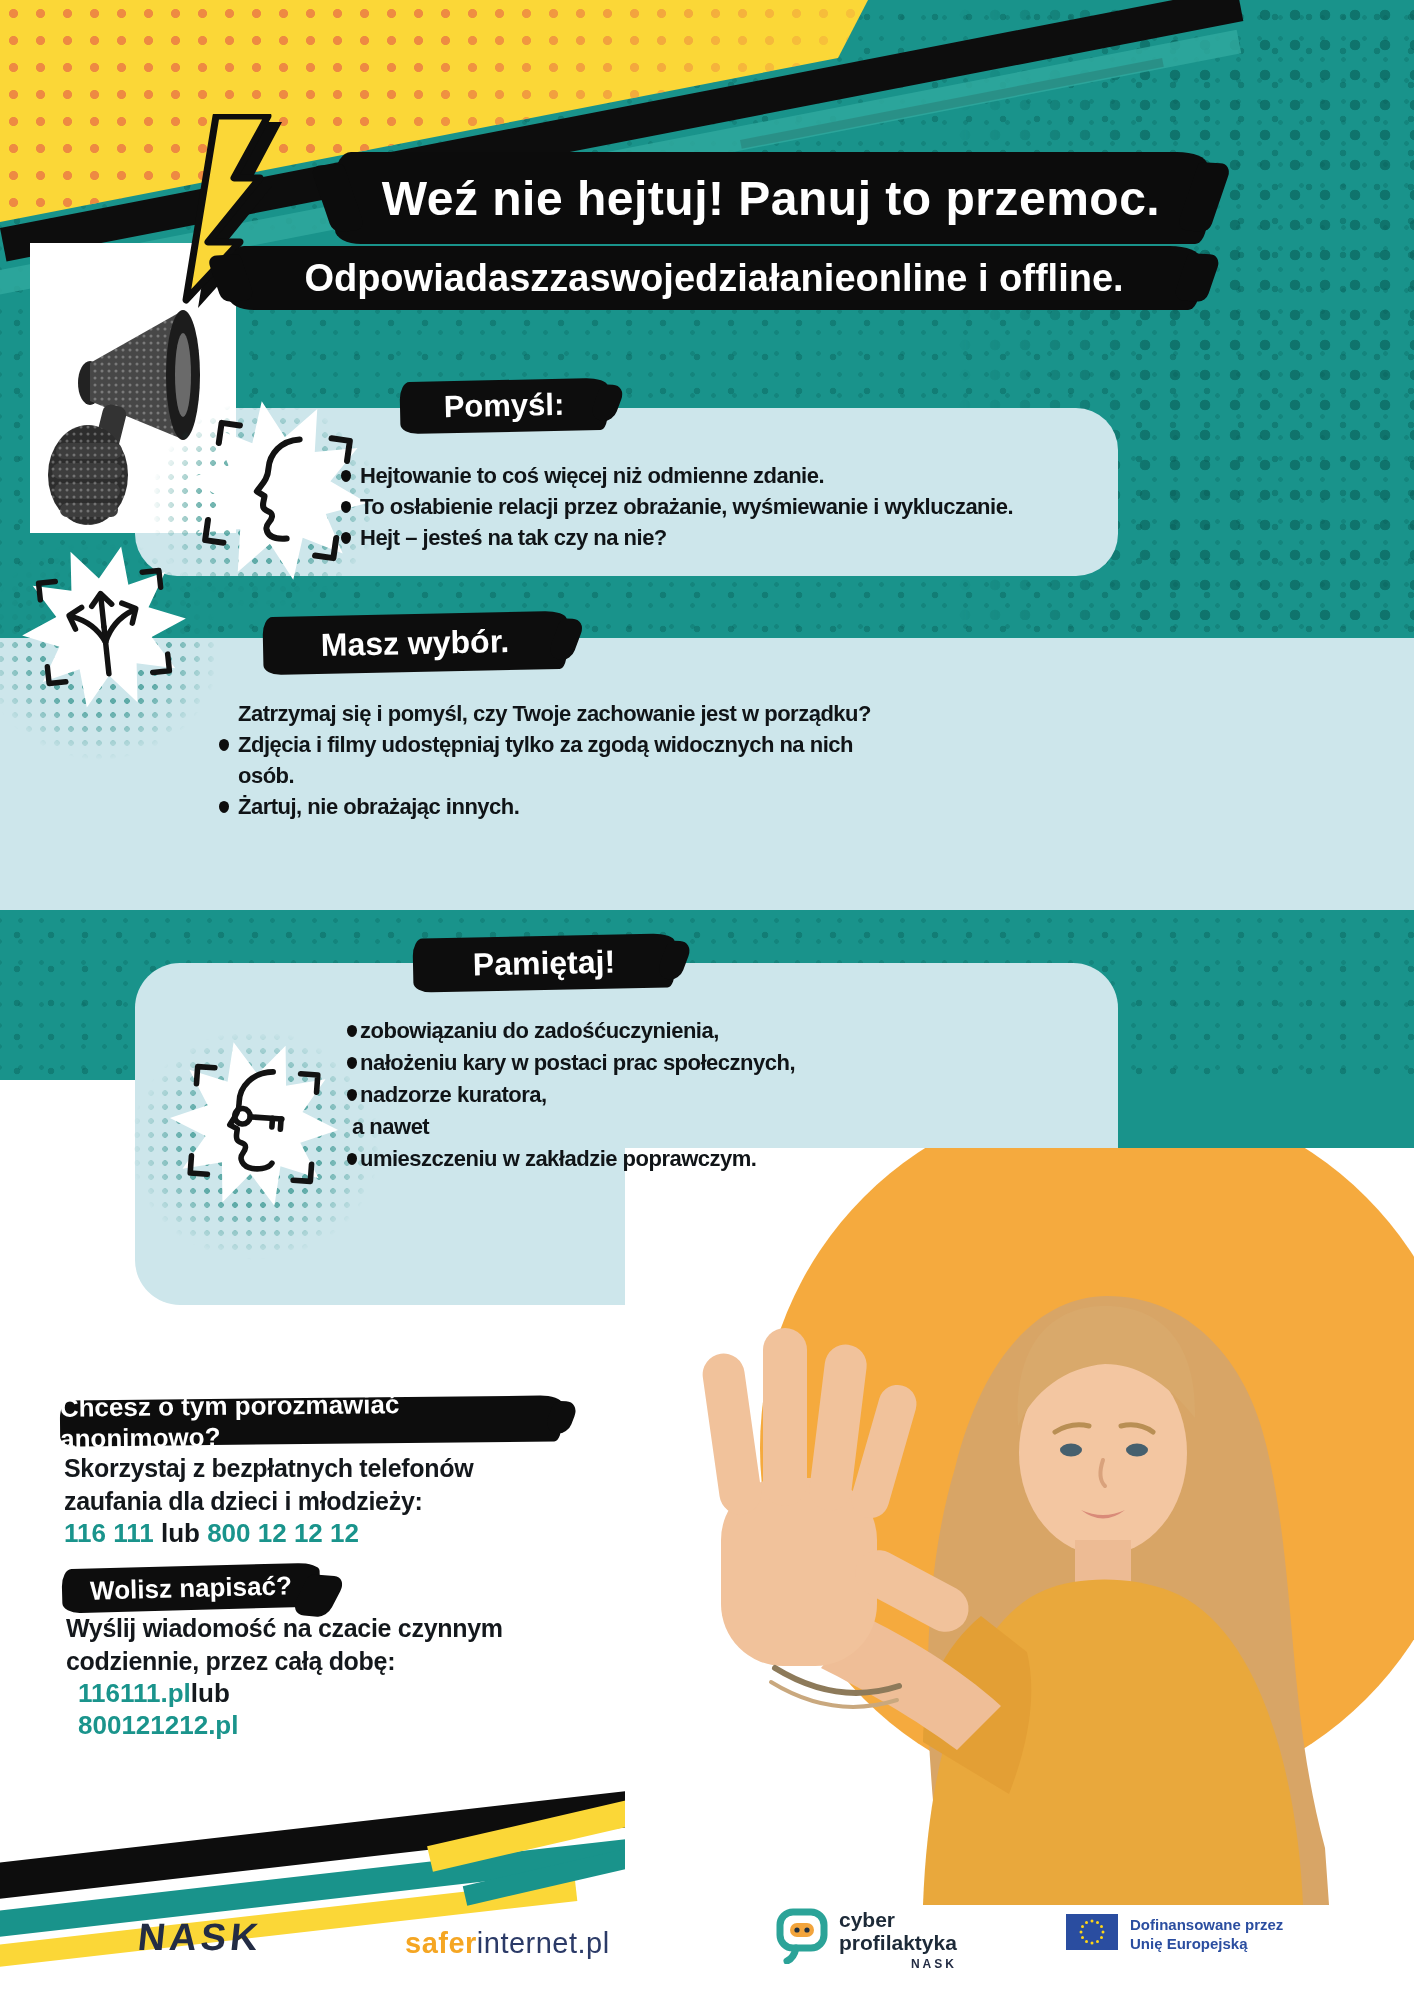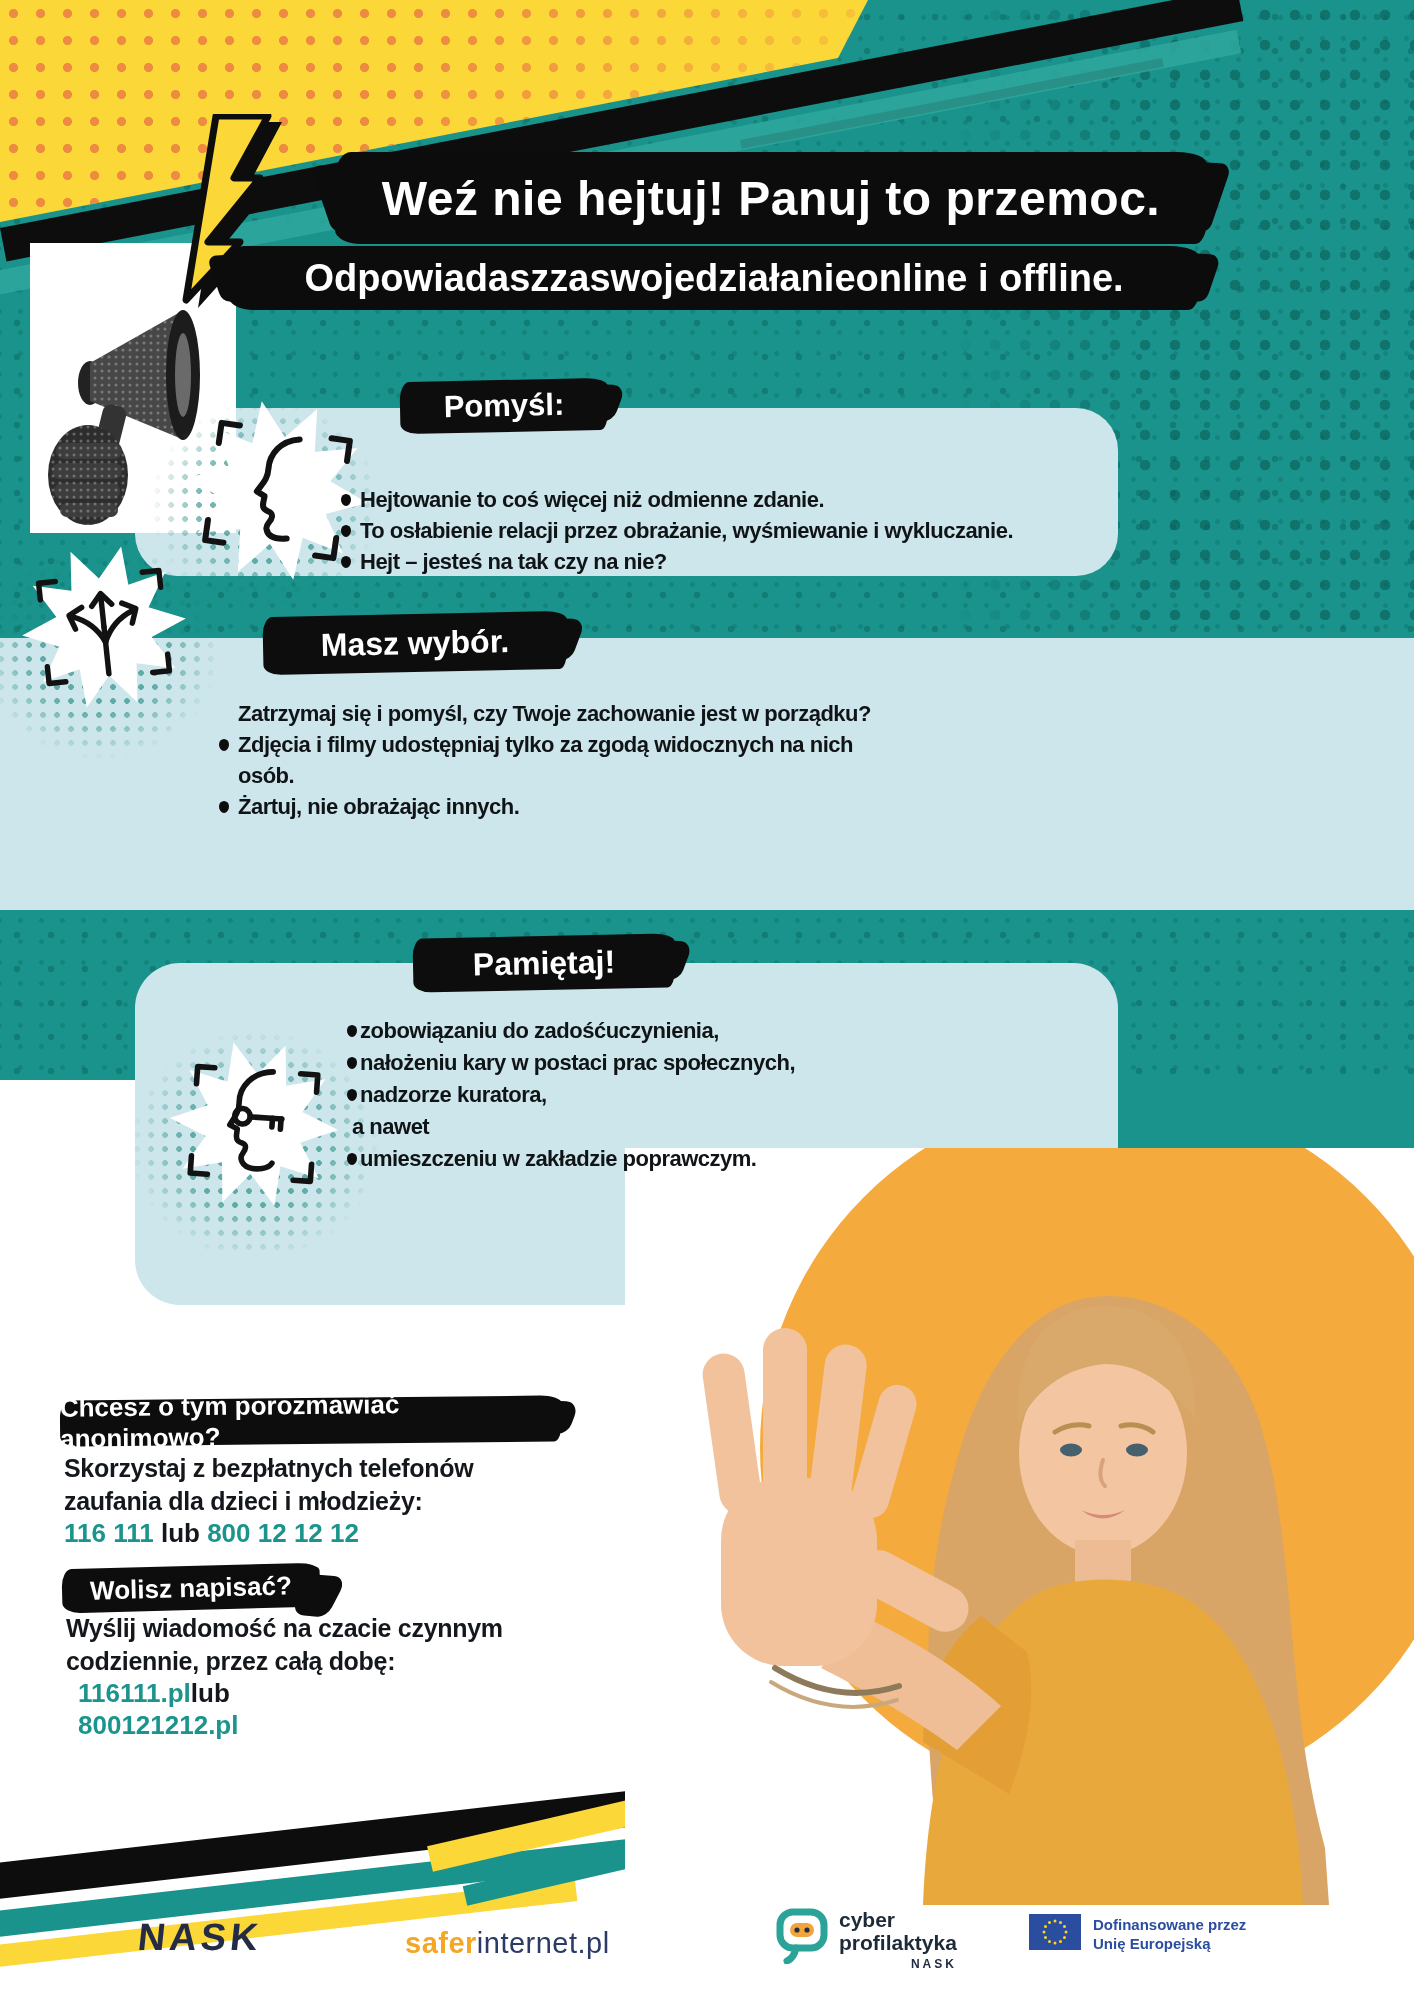--- a/index.html
+++ b/index.html
@@ -57,21 +57,21 @@
     background-image:radial-gradient(#17847C 2.6px,transparent 3.1px);background-size:14px 14px;
     -webkit-mask:radial-gradient(closest-side,#000 55%,transparent 100%);mask:radial-gradient(closest-side,#000 55%,transparent 100%)}
   .burst{position:absolute;z-index:7}
   .ic{fill:none;stroke:#121212;stroke-width:6.5;stroke-linecap:round;stroke-linejoin:round}
 
   
   .copy{position:absolute;color:#101417;font-size:22px;font-weight:bold;letter-spacing:-.5px;line-height:31px;z-index:7}
   .line{position:relative;padding-left:26px}
   .line.no-ind{padding-left:0}
   .bullet::before{content:"";position:absolute;left:7px;top:10px;width:10px;height:12px;background:#0D0D0D;border-radius:50% 50% 50% 50%/46% 46% 54% 54%}
-  .s1-body{left:334px;top:484px;width:784px}
+  .s1-body{left:334px;top:460px;width:784px}
   .s2-body{left:212px;top:698px;width:790px;line-height:31px}
   .s2-body .w1{max-width:626px}
   .s3-body{left:340px;top:1015px;width:730px;line-height:32px}
   .s3-body .intro{max-width:660px;padding-left:0}
   .s3-body .conn{padding-left:12px}
 
   .m1{left:400px;top:380px;width:208px;height:52px;font-size:31px}
   .m2{left:263px;top:614px;width:304px;height:58px;font-size:32px}
   .m3{left:413px;top:936px;width:262px;height:54px;font-size:32px}
 
@@ -99,21 +99,21 @@
   .sb5{left:465px;top:1886px;width:240px;height:20px;background:#19938B;transform:rotate(-13deg)}
 
   
   .footer-item{position:absolute;z-index:9}
   .nask-logo{left:138px;top:1916px;font-size:38px;font-weight:bold;color:#232C44;letter-spacing:4px;transform:skewX(-6deg)}
   .safer-logo{left:405px;top:1927px;font-size:29px;color:#2B3A67;letter-spacing:.5px}
   .safer-logo .pre{color:#F5A623;font-weight:bold}
   .cyber-logo{left:775px;top:1906px;display:flex;gap:8px}
   .cyber-text{font-size:21px;font-weight:bold;color:#1D2A38;line-height:23px;padding-top:2px}
   .cyber-sub{font-size:12px;font-weight:bold;letter-spacing:3px;color:#232C44;text-align:right;margin-top:3px}
-  .eu-logo{left:1029px;top:1914px;display:flex;gap:12px}
+  .eu-logo{left:1066px;top:1914px;display:flex;gap:12px}
   .eu-text{font-size:15px;font-weight:bold;color:#2B4EA0;line-height:19px;padding-top:1px}
 </style>
 </head>
 <body>
 
 <div class="page">
 
   <div class="teal-bg"></div>
   <div class="teal-patch"></div>
   <div class="dots-big"></div>

